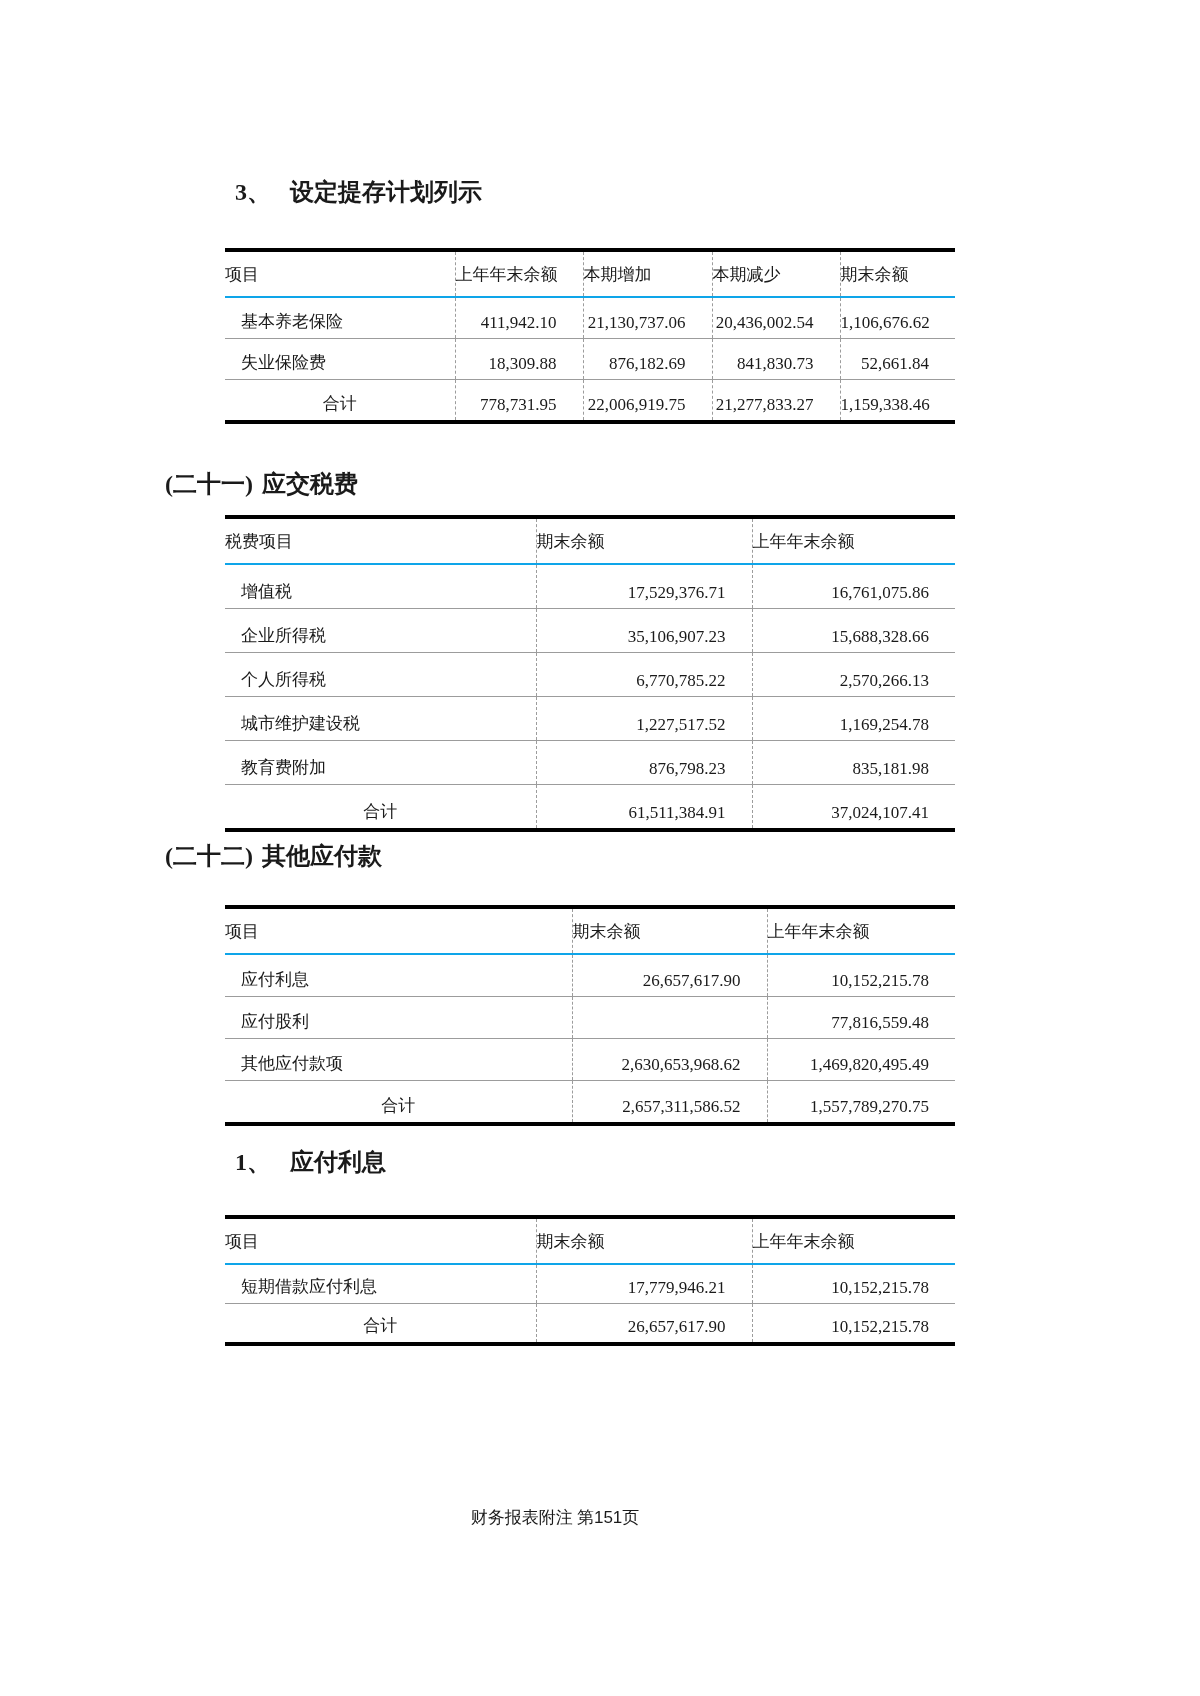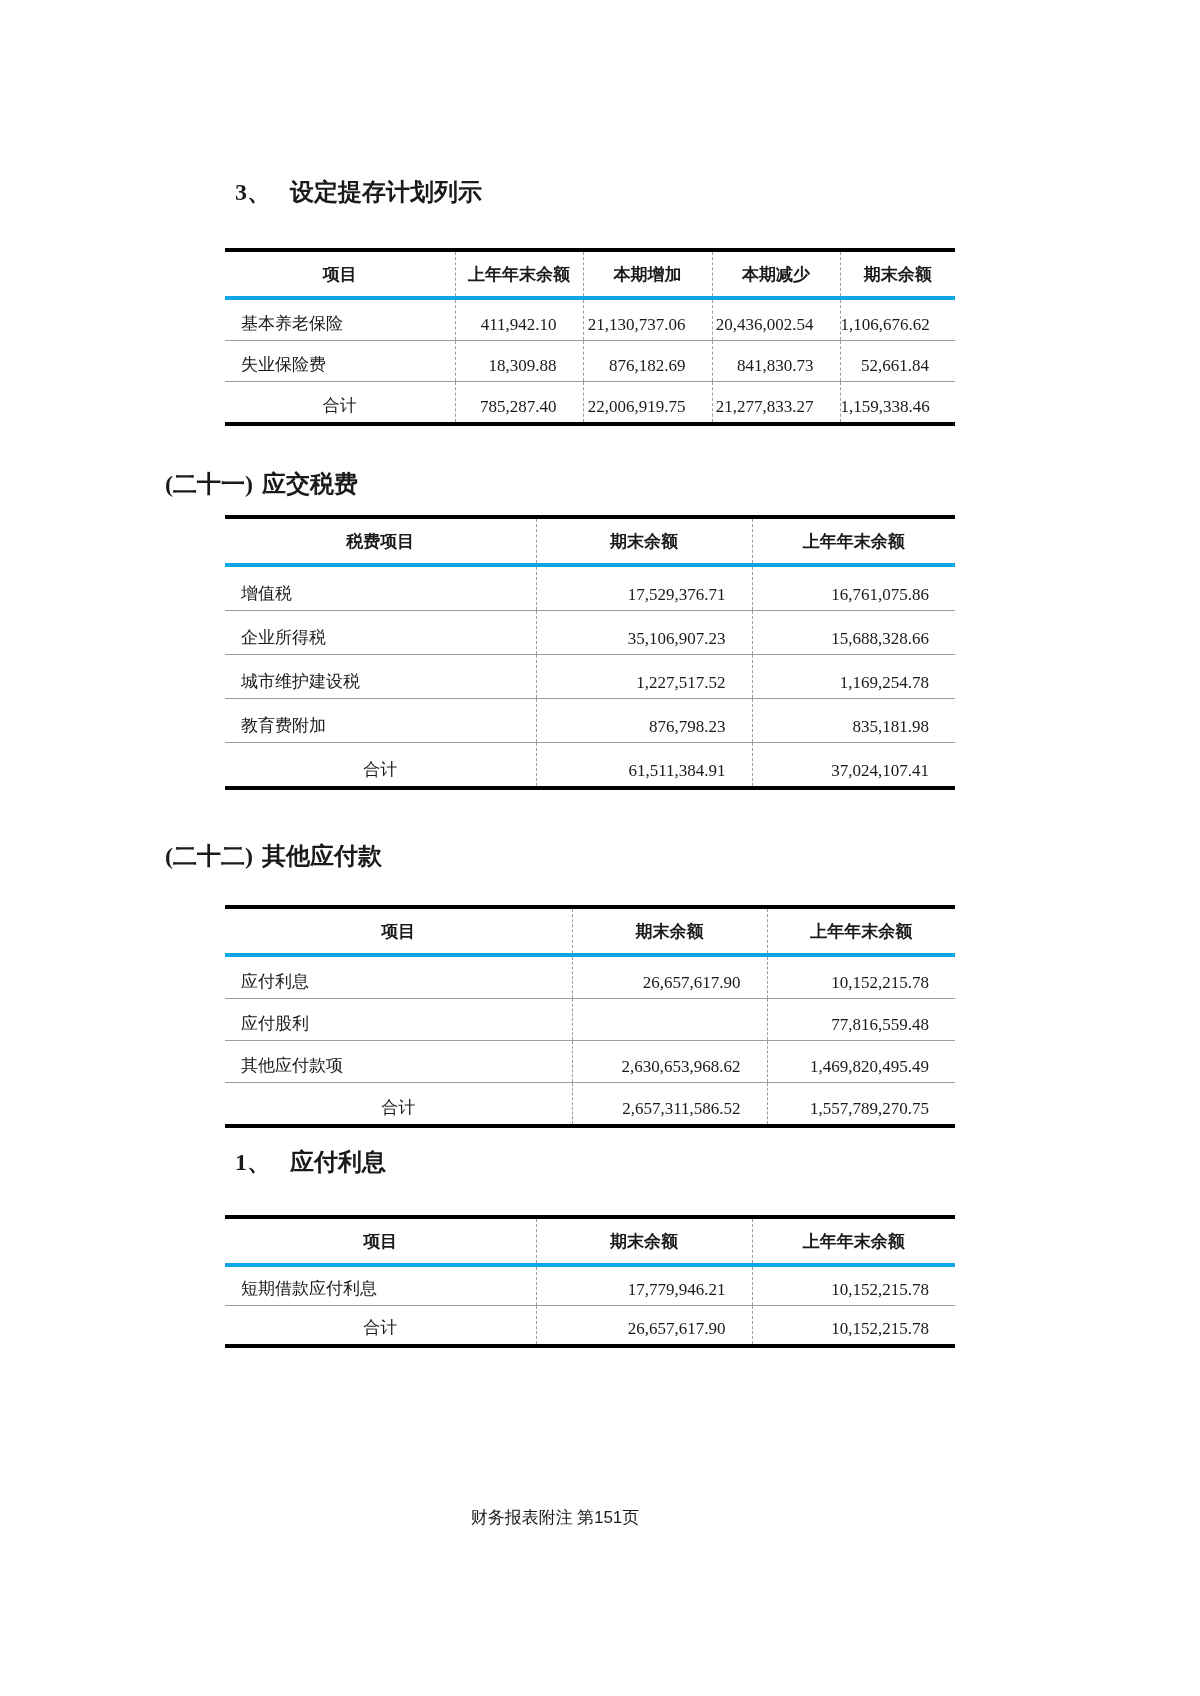--- a/index.html
+++ b/index.html
@@ -24,25 +24,25 @@
     position:absolute;
     border-collapse:collapse;
     table-layout:fixed;
     width:730px;
     left:225px;
     border-top:4px solid #000000;
     border-bottom:4px solid #000000;
     font-size:17px;
   }
   .fin-table th {
-    font-weight:bold;
-    text-align:center;
+    font-weight:normal;
+    text-align:left;
     height:44px;
     vertical-align:middle;
-    border-bottom:4px solid #0ea5e9;
+    border-bottom:2px solid #0ea5e9;
     padding:0;
   }
   .fin-table td {
     vertical-align:bottom;
     padding:0 0 5px 0;
     border-bottom:1px solid #9c9c9c;
   }
   .fin-table tr.total td { border-bottom:none; }
   .fin-table th + th, .fin-table td + td { border-left:1px dashed #9c9c9c; }
   .fin-table td.l { text-align:left;  padding-left:16px; }
@@ -97,21 +97,21 @@
       </tr>
       <tr>
         <td class="l">失业保险费</td>
         <td class="r">18,309.88</td>
         <td class="r">876,182.69</td>
         <td class="r">841,830.73</td>
         <td class="r">52,661.84</td>
       </tr>
       <tr class="total">
         <td class="c">合计</td>
-        <td class="r">785,287.40</td>
+        <td class="r">778,731.95</td>
         <td class="r">22,006,919.75</td>
         <td class="r">21,277,833.27</td>
         <td class="r">1,159,338.46</td>
       </tr>
     </tbody>
   </table>
 
 <h2 class="heading" id="heading-1"><span class="h-num-narrow">(二十一)</span><span>应交税费</span></h2>
 <table class="fin-table" id="table-1">
     <colgroup>
@@ -131,20 +131,25 @@
         <td class="l">增值税</td>
         <td class="r">17,529,376.71</td>
         <td class="r">16,761,075.86</td>
       </tr>
       <tr>
         <td class="l">企业所得税</td>
         <td class="r">35,106,907.23</td>
         <td class="r">15,688,328.66</td>
       </tr>
       <tr>
+        <td class="l">个人所得税</td>
+        <td class="r">6,770,785.22</td>
+        <td class="r">2,570,266.13</td>
+      </tr>
+      <tr>
         <td class="l">城市维护建设税</td>
         <td class="r">1,227,517.52</td>
         <td class="r">1,169,254.78</td>
       </tr>
       <tr>
         <td class="l">教育费附加</td>
         <td class="r">876,798.23</td>
         <td class="r">835,181.98</td>
       </tr>
       <tr class="total">

